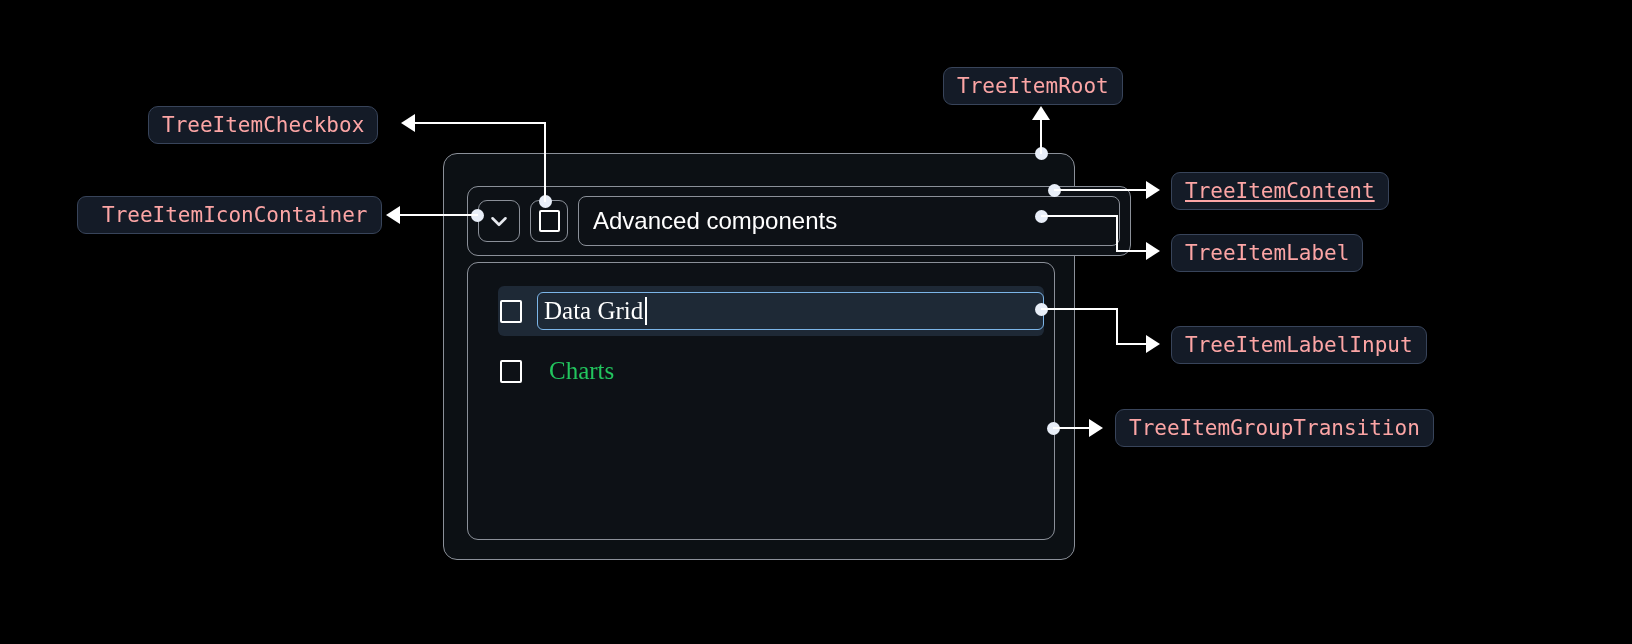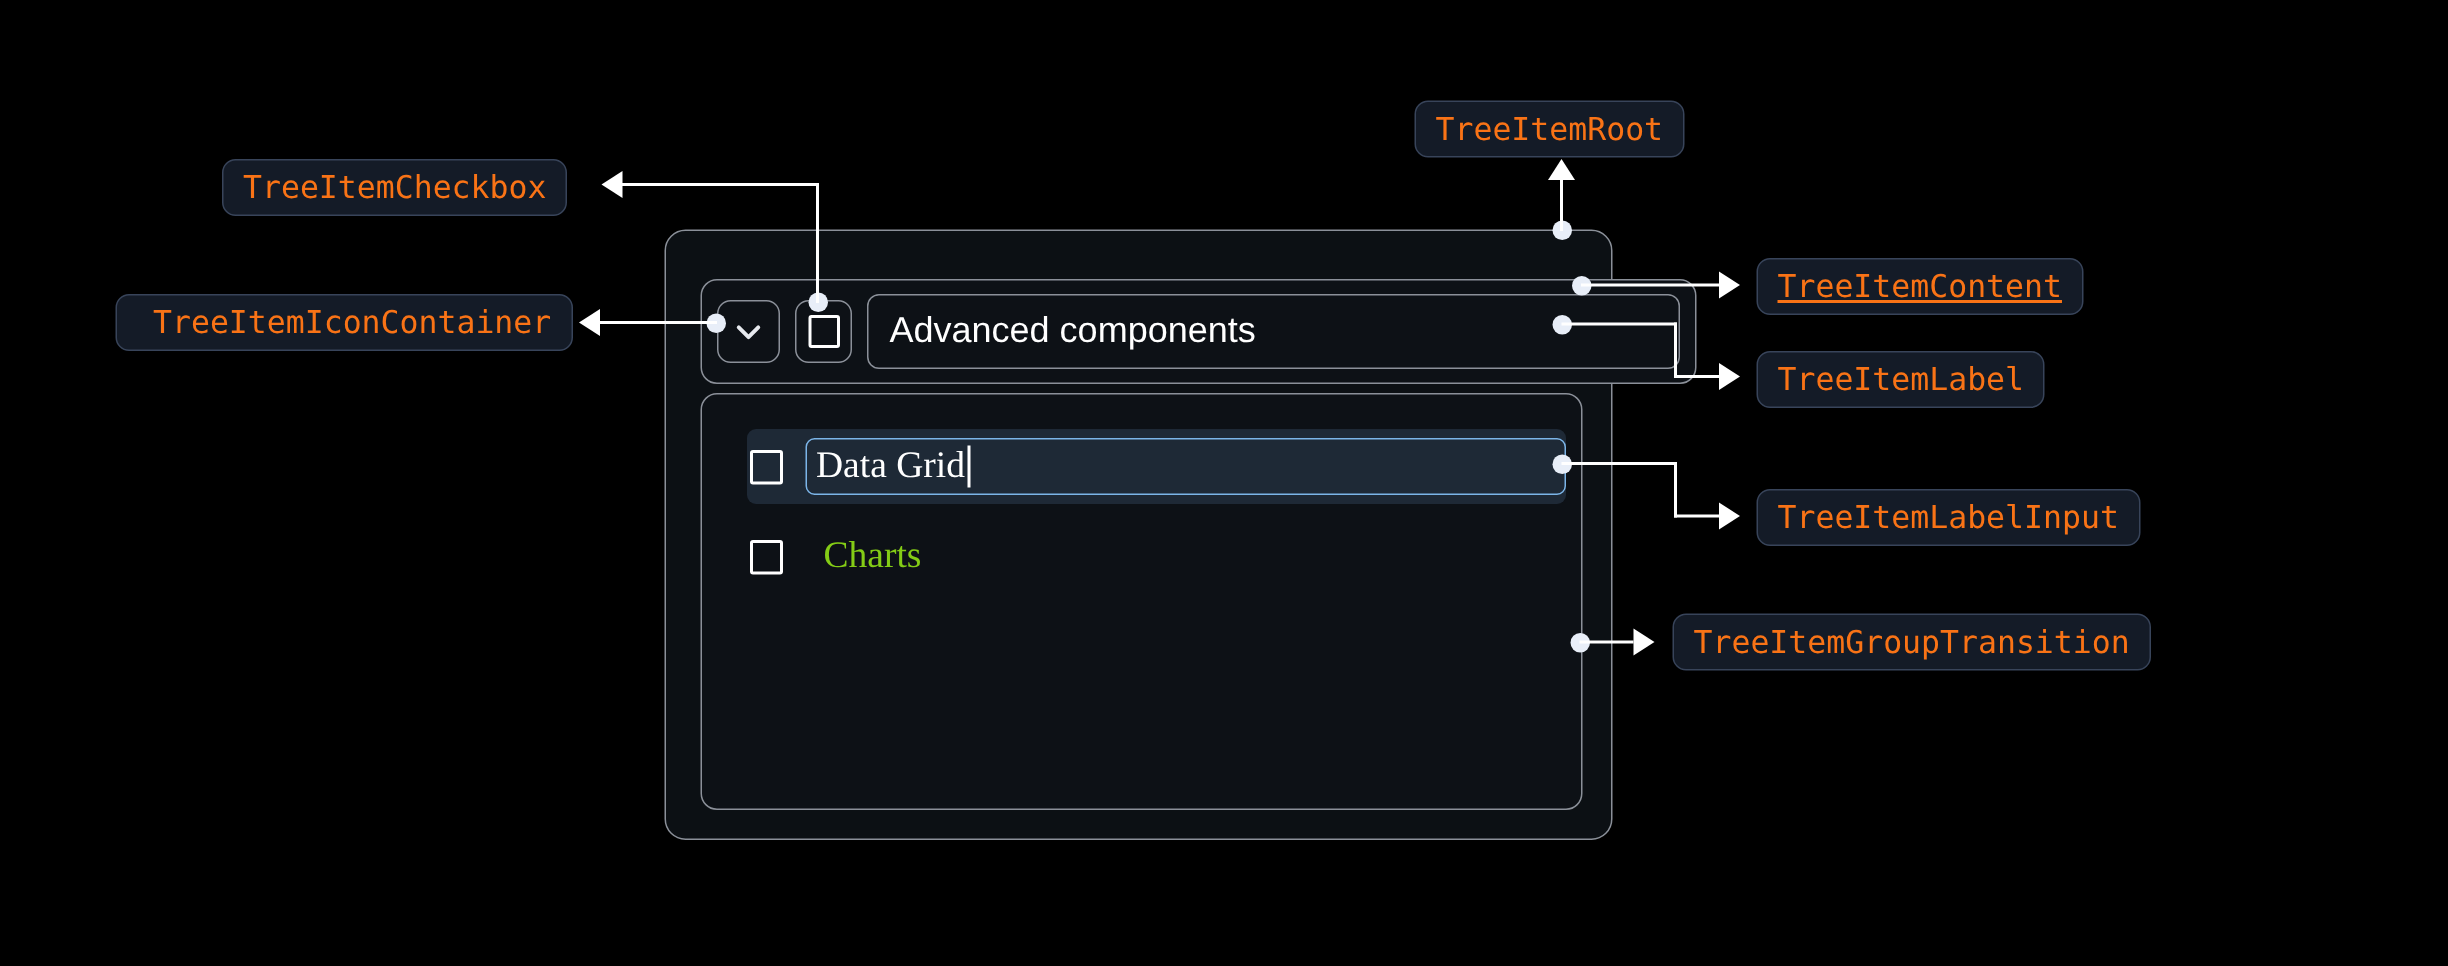--- a/index.html
+++ b/index.html
@@ -23,21 +23,21 @@
   .chip {
     position: absolute;
     display: flex;
     align-items: center;
     box-sizing: border-box;
     height: 38px;
     padding: 0 13px;
     border: 1px solid #38445a;
     border-radius: 9px;
     background: #141b27;
-    color: #f97316;
+    color: #fca5a5;
     font-family: "DejaVu Sans Mono", "Liberation Mono", monospace;
     font-size: 21px;
     letter-spacing: 0px;
     white-space: nowrap;
     line-height: 1;
   }
 
   
   .lineH {
     position: absolute;
@@ -188,21 +188,21 @@
     width: 22px;
     height: 23px;
     flex: 0 0 22px;
     box-sizing: border-box;
     border: 2.5px solid #ffffff;
     border-radius: 2px;
     margin-left: 2px;
   }
   .child-text {
     margin-left: 27px;
-    color: #84cc16;
+    color: #22c55e;
     font-size: 25px;
     white-space: nowrap;
   }
   .child-input {
     margin-left: 15px;
     flex: 1 1 auto;
     height: 38px;
     box-sizing: border-box;
     border: 1.5px solid #7cb5e8;
     border-radius: 6px;
@@ -294,21 +294,21 @@
   <span class="dot" style="left:1041px; top:309px;"></span>
   <div class="lineH" style="left:1041px; top:308px; width:77px;"></div>
   <div class="lineV" style="left:1116px; top:308px; height:37px;"></div>
   <div class="lineH" style="left:1116px; top:343px; width:30px;"></div>
   <span class="arrow arrow-right" style="left:1146px; top:335px;"></span>
 
   <span class="dot" style="left:1053px; top:428px;"></span>
   <div class="lineH" style="left:1053px; top:427px; width:36px;"></div>
   <span class="arrow arrow-right" style="left:1089px; top:419px;"></span>
 
-  <div class="chip" style="left:148px; top:106px;">TreeItemCheckbox</div>
+  <div class="chip" style="left:148px; top:106px;border-radius:10px;">TreeItemCheckbox</div>
 
   <div class="chip" style="left:77px; top:196px;padding-left:24px;">TreeItemIconContainer</div>
 
   <div class="chip" style="left:943px; top:67px;">TreeItemRoot</div>
 
   <div class="chip" style="left:1171px; top:172px;text-decoration:underline;">TreeItemContent</div>
 
   <div class="chip" style="left:1171px; top:234px;">TreeItemLabel</div>
 
   <div class="chip" style="left:1171px; top:326px;">TreeItemLabelInput</div>

